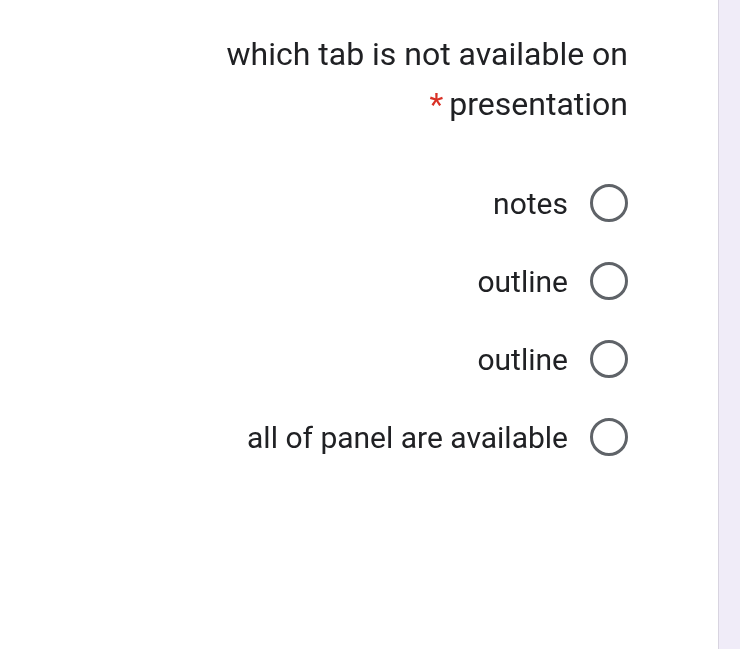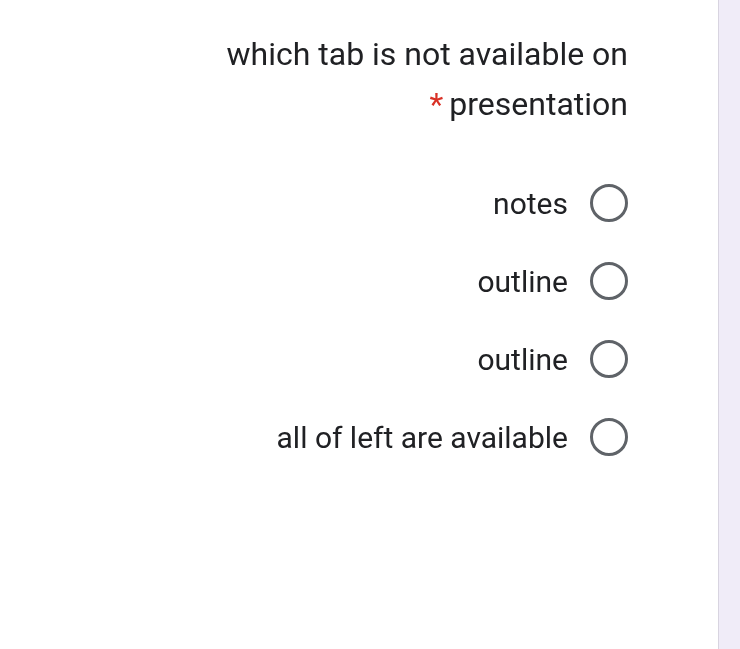--- a/index.html
+++ b/index.html
@@ -87,19 +87,19 @@
     </div>
     <div class="option-row">
       <span class="option-label">outline</span>
       <span class="radio"></span>
     </div>
     <div class="option-row">
       <span class="option-label">outline</span>
       <span class="radio"></span>
     </div>
     <div class="option-row">
-      <span class="option-label">all of left are available</span>
+      <span class="option-label">all of panel are available</span>
       <span class="radio"></span>
     </div>
   </div>
 </div>
 
 <div class="page-edge"></div>
 
 </body></html>

